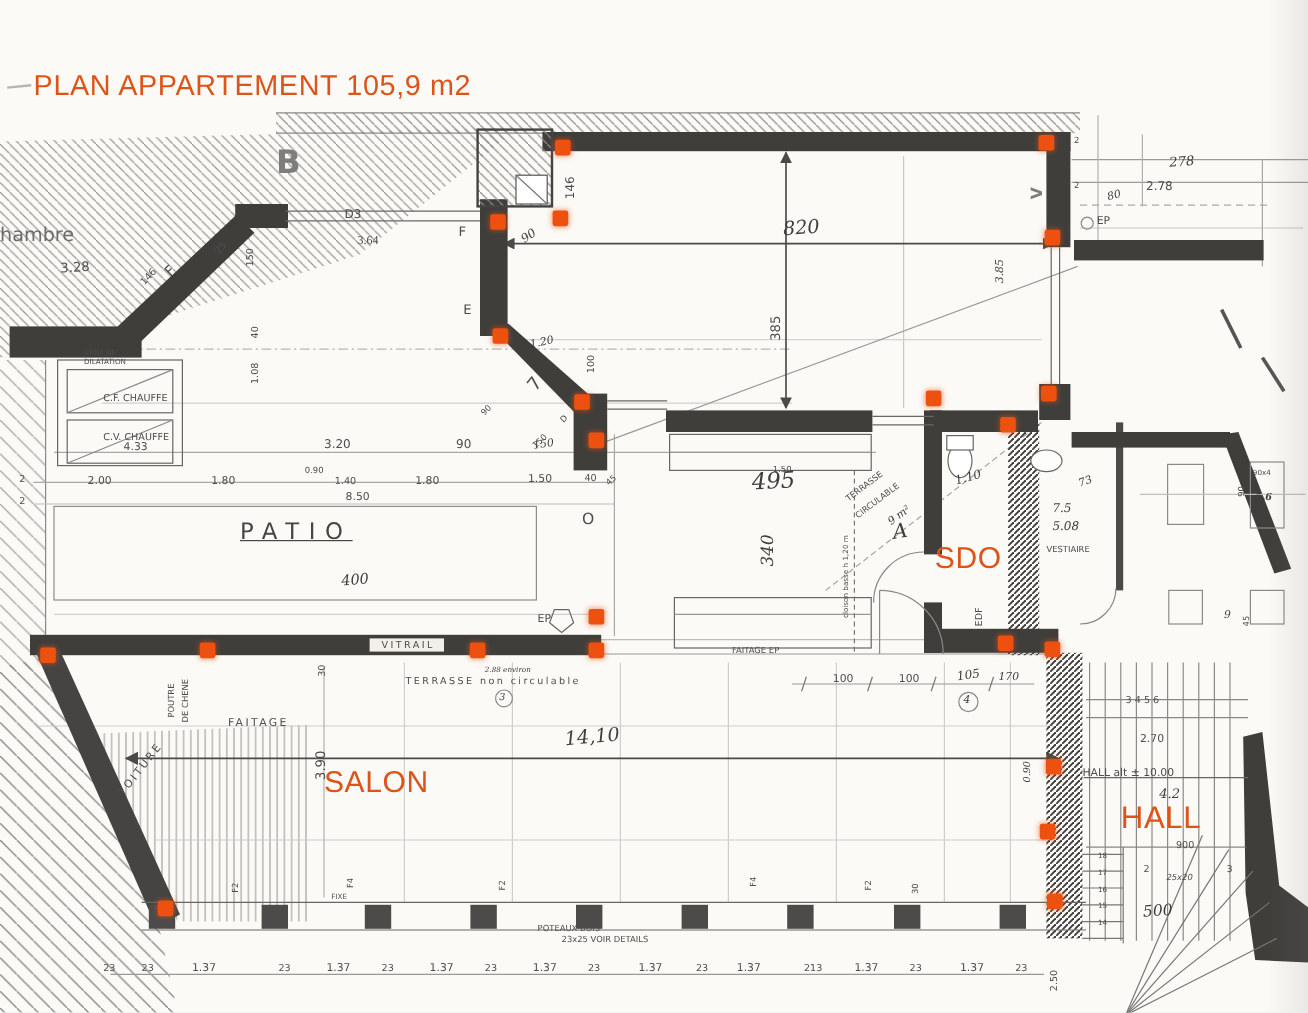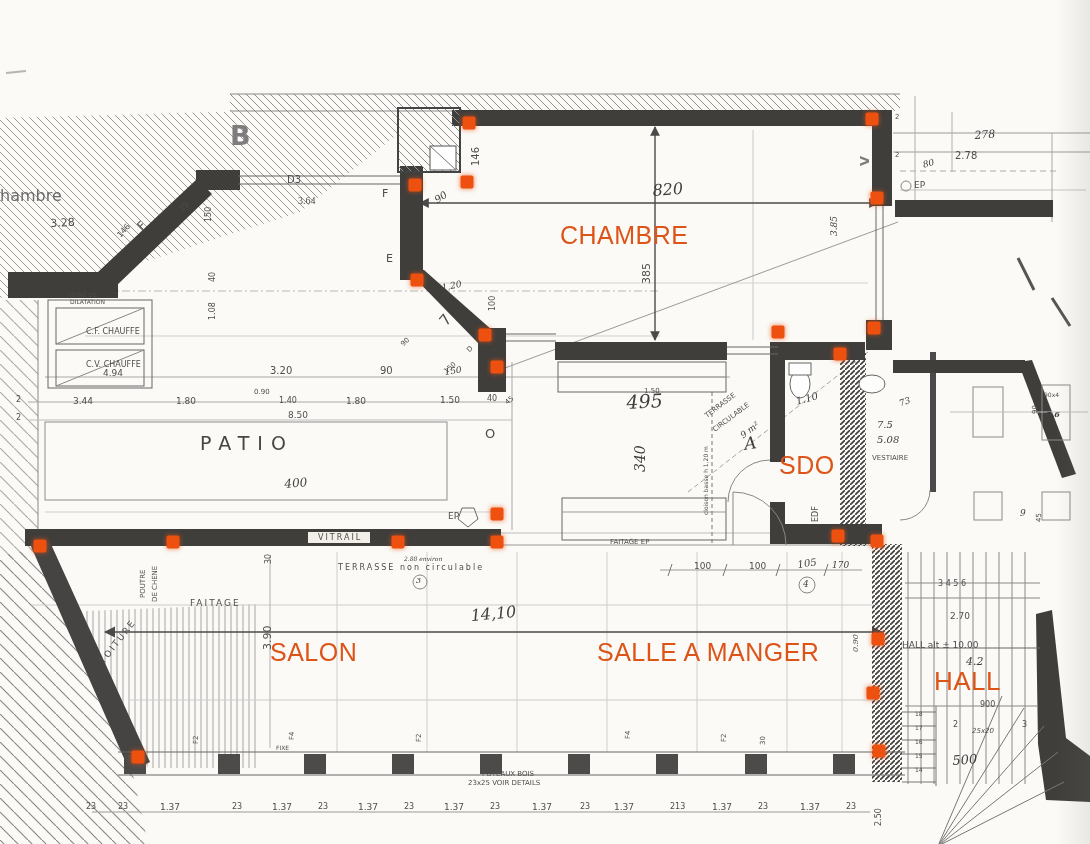--- a/index.html
+++ b/index.html
@@ -7,21 +7,21 @@
         font-family:"Liberation Sans",sans-serif;}
   #drawing{position:absolute;left:0;top:0;}
   .scan-edge{position:absolute;right:0;top:0;width:34px;height:844px;
              background:linear-gradient(to right,rgba(120,120,120,0),rgba(120,120,120,.14));}
   .page-title{position:absolute;left:28px;top:58px;font-size:24px;letter-spacing:.5px;
               color:#dd5418;white-space:nowrap;}
   .room-label{position:absolute;font-size:25px;color:#dd5418;letter-spacing:.5px;white-space:nowrap;}
   .ann{position:absolute;color:#4d4d4d;white-space:nowrap;line-height:1;transform-origin:0 0;
        font-family:"DejaVu Sans",sans-serif;}
   .hand{font-family:"DejaVu Serif",serif;font-style:italic;color:#3e3e3e;}
-  .patio{color:#454545;letter-spacing:.42em;font-weight:500;}
+  .patio{color:#454545;letter-spacing:.42em;font-weight:500;text-decoration:underline;}
   .bletter{color:#7d7d7d;font-weight:bold;}
   .lt{color:#6b6b6b;}
   .ls2{letter-spacing:2px;}
   .marker{position:absolute;width:13px;height:13px;background:#ee5010;border-radius:2px;
           transform:translate(-50%,-50%);box-shadow:0 0 4px 1px rgba(238,80,16,.5);}
 </style>
 </head>
 <body>
 
 <div id="plan">
@@ -208,50 +208,49 @@
     <rect x="974" y="492" width="28" height="28" fill="none" stroke="#8a8a8a"></rect>
     <rect x="1042" y="385" width="28" height="55" fill="none" stroke="#8a8a8a"></rect>
     <rect x="1042" y="492" width="28" height="28" fill="none" stroke="#8a8a8a"></rect>
     <line x1="950" y1="412" x2="1088" y2="412" stroke="#c0c0c0"></line>
     <line x1="1018" y1="258" x2="1034" y2="290" stroke="#555" stroke-width="3"></line>
     <line x1="1052" y1="298" x2="1070" y2="326" stroke="#555" stroke-width="3"></line>
   </svg>
 
   <div class="scan-edge"></div>
 
-
-<div class="room-label" style="left: 560px; top: 221px; font-size: 25px; color: rgb(221, 84, 24);">CHAMBRE</div>
+  <div class="page-title">PLAN APPARTEMENT 105,9 m2</div>
+
     <div class="room-label" style="left: 779px; top: 451px; font-size: 25px; color: rgb(221, 84, 24);">SDO</div>
     <div class="room-label" style="left: 270px; top: 638px; font-size: 25px; color: rgb(221, 84, 24);">SALON</div>
-    <div class="room-label" style="left: 597px; top: 638px; font-size: 25px; color: rgb(221, 84, 24);">SALLE A MANGER</div>
     <div class="room-label" style="left: 934px; top: 666px; font-size: 26px; color: rgb(221, 84, 24);">HALL</div>
     <span class="ann lt" style="left: 0px; top: 188px; font-size: 16px;">hambre</span>
     <span class="ann" style="left: 50px; top: 218px; font-size: 11px; transform: rotate(-3deg);">3.28</span>
     <span class="ann bletter" style="left: 230px; top: 122px; font-size: 27px;">B</span>
     <span class="ann" style="left: 287px; top: 175px; font-size: 10px;">D3</span>
     <span class="ann" style="left: 298px; top: 196px; font-size: 10px; font-family: Liberation Serif, serif;">3.64</span>
     <span class="ann" style="left: 135px; top: 224px; font-size: 12px; transform: rotate(-45deg);">F</span>
     <span class="ann" style="left: 178px; top: 208px; font-size: 8px; transform: rotate(-48deg);">25</span>
     <span class="ann" style="left: 116px; top: 234px; font-size: 8px; transform: rotate(-48deg);">146</span>
     <span class="ann" style="left: 205px; top: 222px; font-size: 8px; transform: rotate(-90deg);">150</span>
     <span class="ann" style="left: 382px; top: 188px; font-size: 11px;">F</span>
     <span class="ann" style="left: 386px; top: 253px; font-size: 11px;">E</span>
     <span class="ann" style="left: 70px; top: 292px; font-size: 6px;">JOINT DE</span>
     <span class="ann" style="left: 70px; top: 299px; font-size: 6px;">DILATATION</span>
     <span class="ann" style="left: 86px; top: 328px; font-size: 8px;">C.F. CHAUFFE</span>
     <span class="ann" style="left: 86px; top: 361px; font-size: 8px;">C.V. CHAUFFE</span>
-    <span class="ann" style="left: 103px; top: 369px; font-size: 9px;">4.94</span>
+    <span class="ann" style="left: 103px; top: 369px; font-size: 9px;">4.33</span>
     <span class="ann" style="left: 209px; top: 282px; font-size: 8px; transform: rotate(-90deg);">40</span>
     <span class="ann" style="left: 209px; top: 320px; font-size: 8px; transform: rotate(-90deg);">1.08</span>
     <span class="ann" style="left: 16px; top: 396px; font-size: 8px;">2</span>
     <span class="ann" style="left: 16px; top: 414px; font-size: 8px;">2</span>
     <span class="ann" style="left: 270px; top: 366px; font-size: 10px;">3.20</span>
     <span class="ann" style="left: 380px; top: 366px; font-size: 10px;">90</span>
     <span class="ann hand" style="left: 444px; top: 368px; font-size: 9px; transform: rotate(-8deg);">150</span>
-    <span class="ann" style="left: 73px; top: 397px; font-size: 9px;">3.44</span>
+    <span class="ann" style="left: 73px; top: 397px; font-size: 9px;">2.00</span>
     <span class="ann" style="left: 176px; top: 397px; font-size: 9px;">1.80</span>
     <span class="ann" style="left: 254px; top: 389px; font-size: 7px;">0.90</span>
     <span class="ann" style="left: 279px; top: 397px; font-size: 8px;">1.40</span>
     <span class="ann" style="left: 346px; top: 397px; font-size: 9px;">1.80</span>
     <span class="ann" style="left: 440px; top: 396px; font-size: 9px;">1.50</span>
     <span class="ann" style="left: 487px; top: 395px; font-size: 8px;">40</span>
     <span class="ann" style="left: 504px; top: 401px; font-size: 7px; transform: rotate(-40deg);">45</span>
     <span class="ann" style="left: 288px; top: 411px; font-size: 9px;">8.50</span>
     <span class="ann patio" style="left: 200px; top: 434px; font-size: 19px;">PATIO</span>
     <span class="ann hand" style="left: 284px; top: 478px; font-size: 12px; transform: rotate(-5deg);">400</span>
@@ -327,21 +326,21 @@
     <span class="ann" style="left: 915px; top: 753px; font-size: 6px;">15</span>
     <span class="ann" style="left: 915px; top: 767px; font-size: 6px;">14</span>
     <span class="ann" style="left: 875px; top: 826px; font-size: 8px; transform: rotate(-90deg);">2.50</span>
     <span class="ann" style="left: 193px; top: 744px; font-size: 7px; transform: rotate(-90deg);">F2</span>
     <span class="ann" style="left: 289px; top: 740px; font-size: 7px; transform: rotate(-90deg);">F4</span>
     <span class="ann" style="left: 276px; top: 745px; font-size: 6px;">FIXE</span>
     <span class="ann" style="left: 416px; top: 742px; font-size: 7px; transform: rotate(-90deg);">F2</span>
     <span class="ann" style="left: 625px; top: 739px; font-size: 7px; transform: rotate(-90deg);">F4</span>
     <span class="ann" style="left: 721px; top: 742px; font-size: 7px; transform: rotate(-90deg);">F2</span>
     <span class="ann" style="left: 760px; top: 745px; font-size: 7px; transform: rotate(-90deg);">30</span>
-    <span class="ann" style="left: 482px; top: 771px; font-size: 7px; text-align: center;">POTEAUX BOIS</span>
+    <span class="ann" style="left: 448px; top: 771px; font-size: 7px; text-align: center;">POTEAUX BOIS</span>
     <span class="ann" style="left: 468px; top: 780px; font-size: 7px;">23x25  VOIR DETAILS</span>
     <span class="ann" style="left: 86px; top: 803px; font-size: 8px;">23</span>
     <span class="ann" style="left: 118px; top: 803px; font-size: 8px;">23</span>
     <span class="ann" style="left: 160px; top: 803px; font-size: 9px;">1.37</span>
     <span class="ann" style="left: 232px; top: 803px; font-size: 8px;">23</span>
     <span class="ann" style="left: 272px; top: 803px; font-size: 9px;">1.37</span>
     <span class="ann" style="left: 318px; top: 803px; font-size: 8px;">23</span>
     <span class="ann" style="left: 358px; top: 803px; font-size: 9px;">1.37</span>
     <span class="ann" style="left: 404px; top: 803px; font-size: 8px;">23</span>
     <span class="ann" style="left: 444px; top: 803px; font-size: 9px;">1.37</span>

